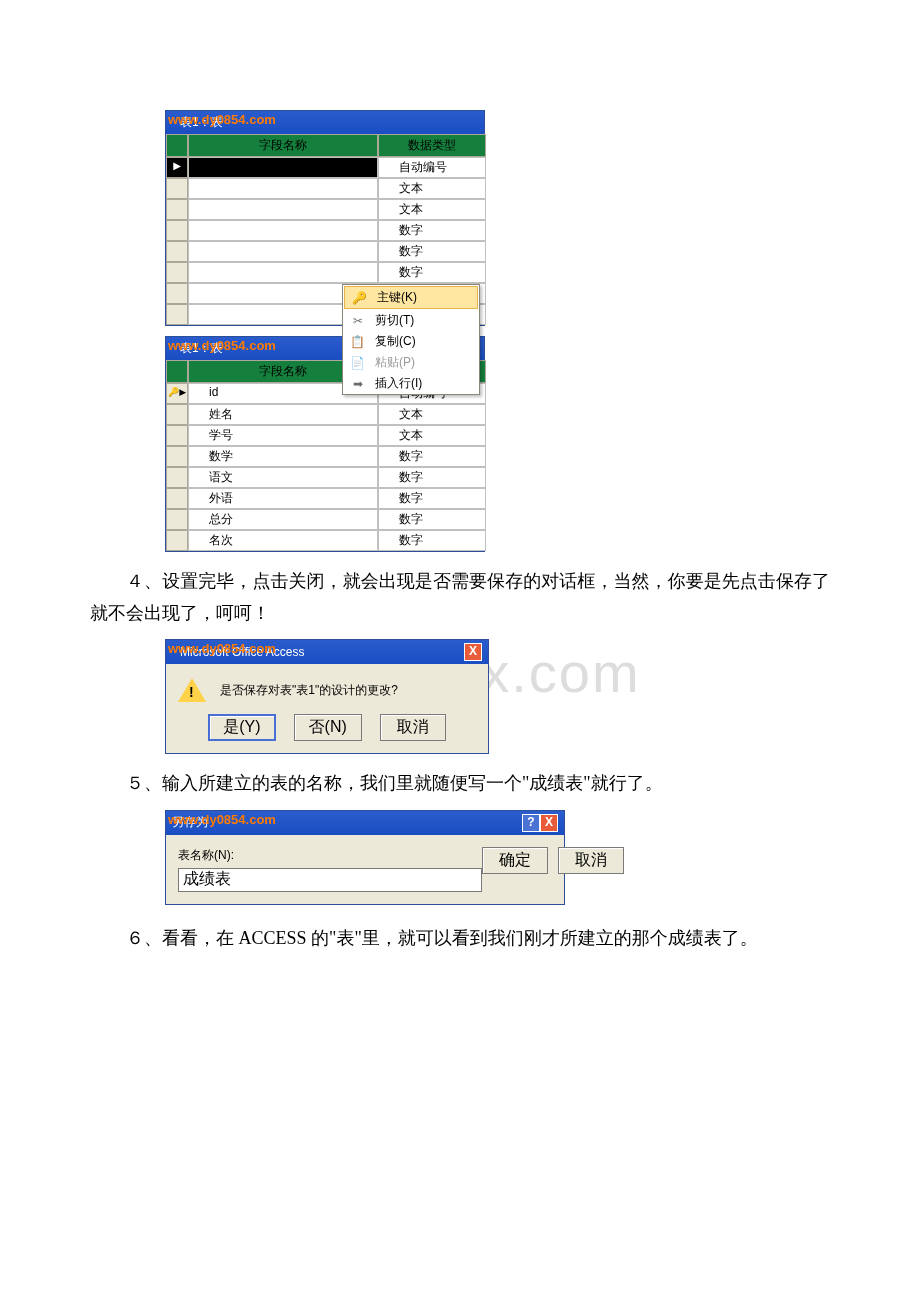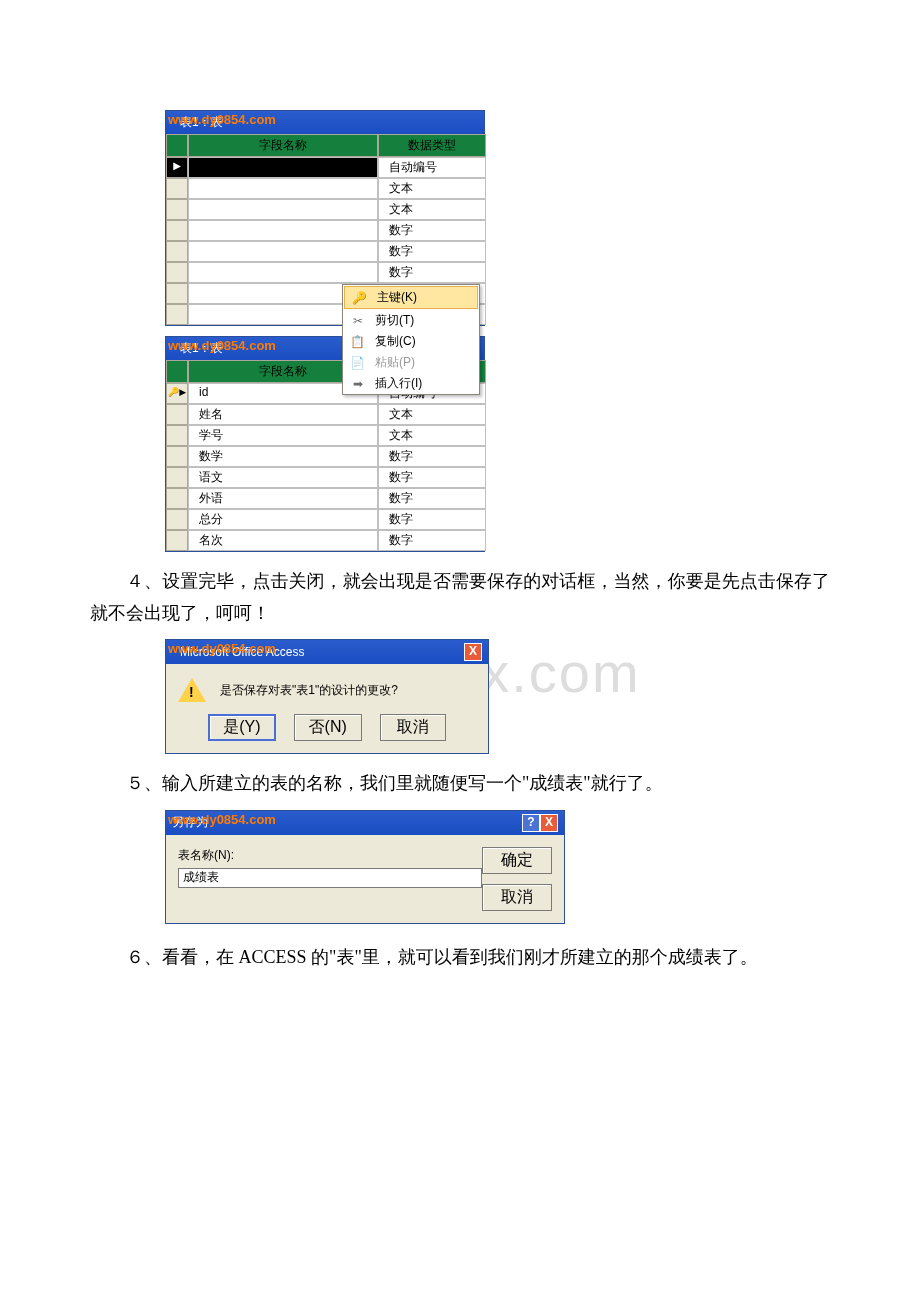--- a/index.html
+++ b/index.html
@@ -64,21 +64,21 @@
     }
     .sel {
       background: #ece9d8;
       border: 1px solid #aca899;
       text-align: center;
       font-size: 10px;
       line-height: 16px;
     }
     .cell {
       border: 1px solid #c0c0c0;
-      padding: 1px 10px;
+      padding: 1px 20px;
       background: #fff;
     }
     .hl { background: #000; color: #fff; }
 
     
     .ctxmenu {
       position: absolute;
       top: 174px;
       left: 252px;
       background: #fff;
@@ -245,23 +245,23 @@
       grid-template-columns: 1fr 70px;
       gap: 10px 0;
       align-items: start;
     }
     .sa-left { display: flex; flex-direction: column; gap: 4px; }
     .sa-input {
       border: 1px solid #7a7a7a;
       background: #fff;
       padding: 2px 4px;
       font-family: Tahoma, "SimSun", sans-serif;
-      font-size: 12px;
-    }
-    .sa-btns { display: flex; flex-direction: column; gap: 10px; }
+      font-size: 16px;
+    }
+    .sa-btns { display: flex; gap: 10px; }
   </style>
 </head>
 <body>
 
 <div class="watermark">www.bdocx.com</div>
 
 <div class="content">
 
   <div class="tablewin" style="position:relative;">
     <div class="tw-title">

